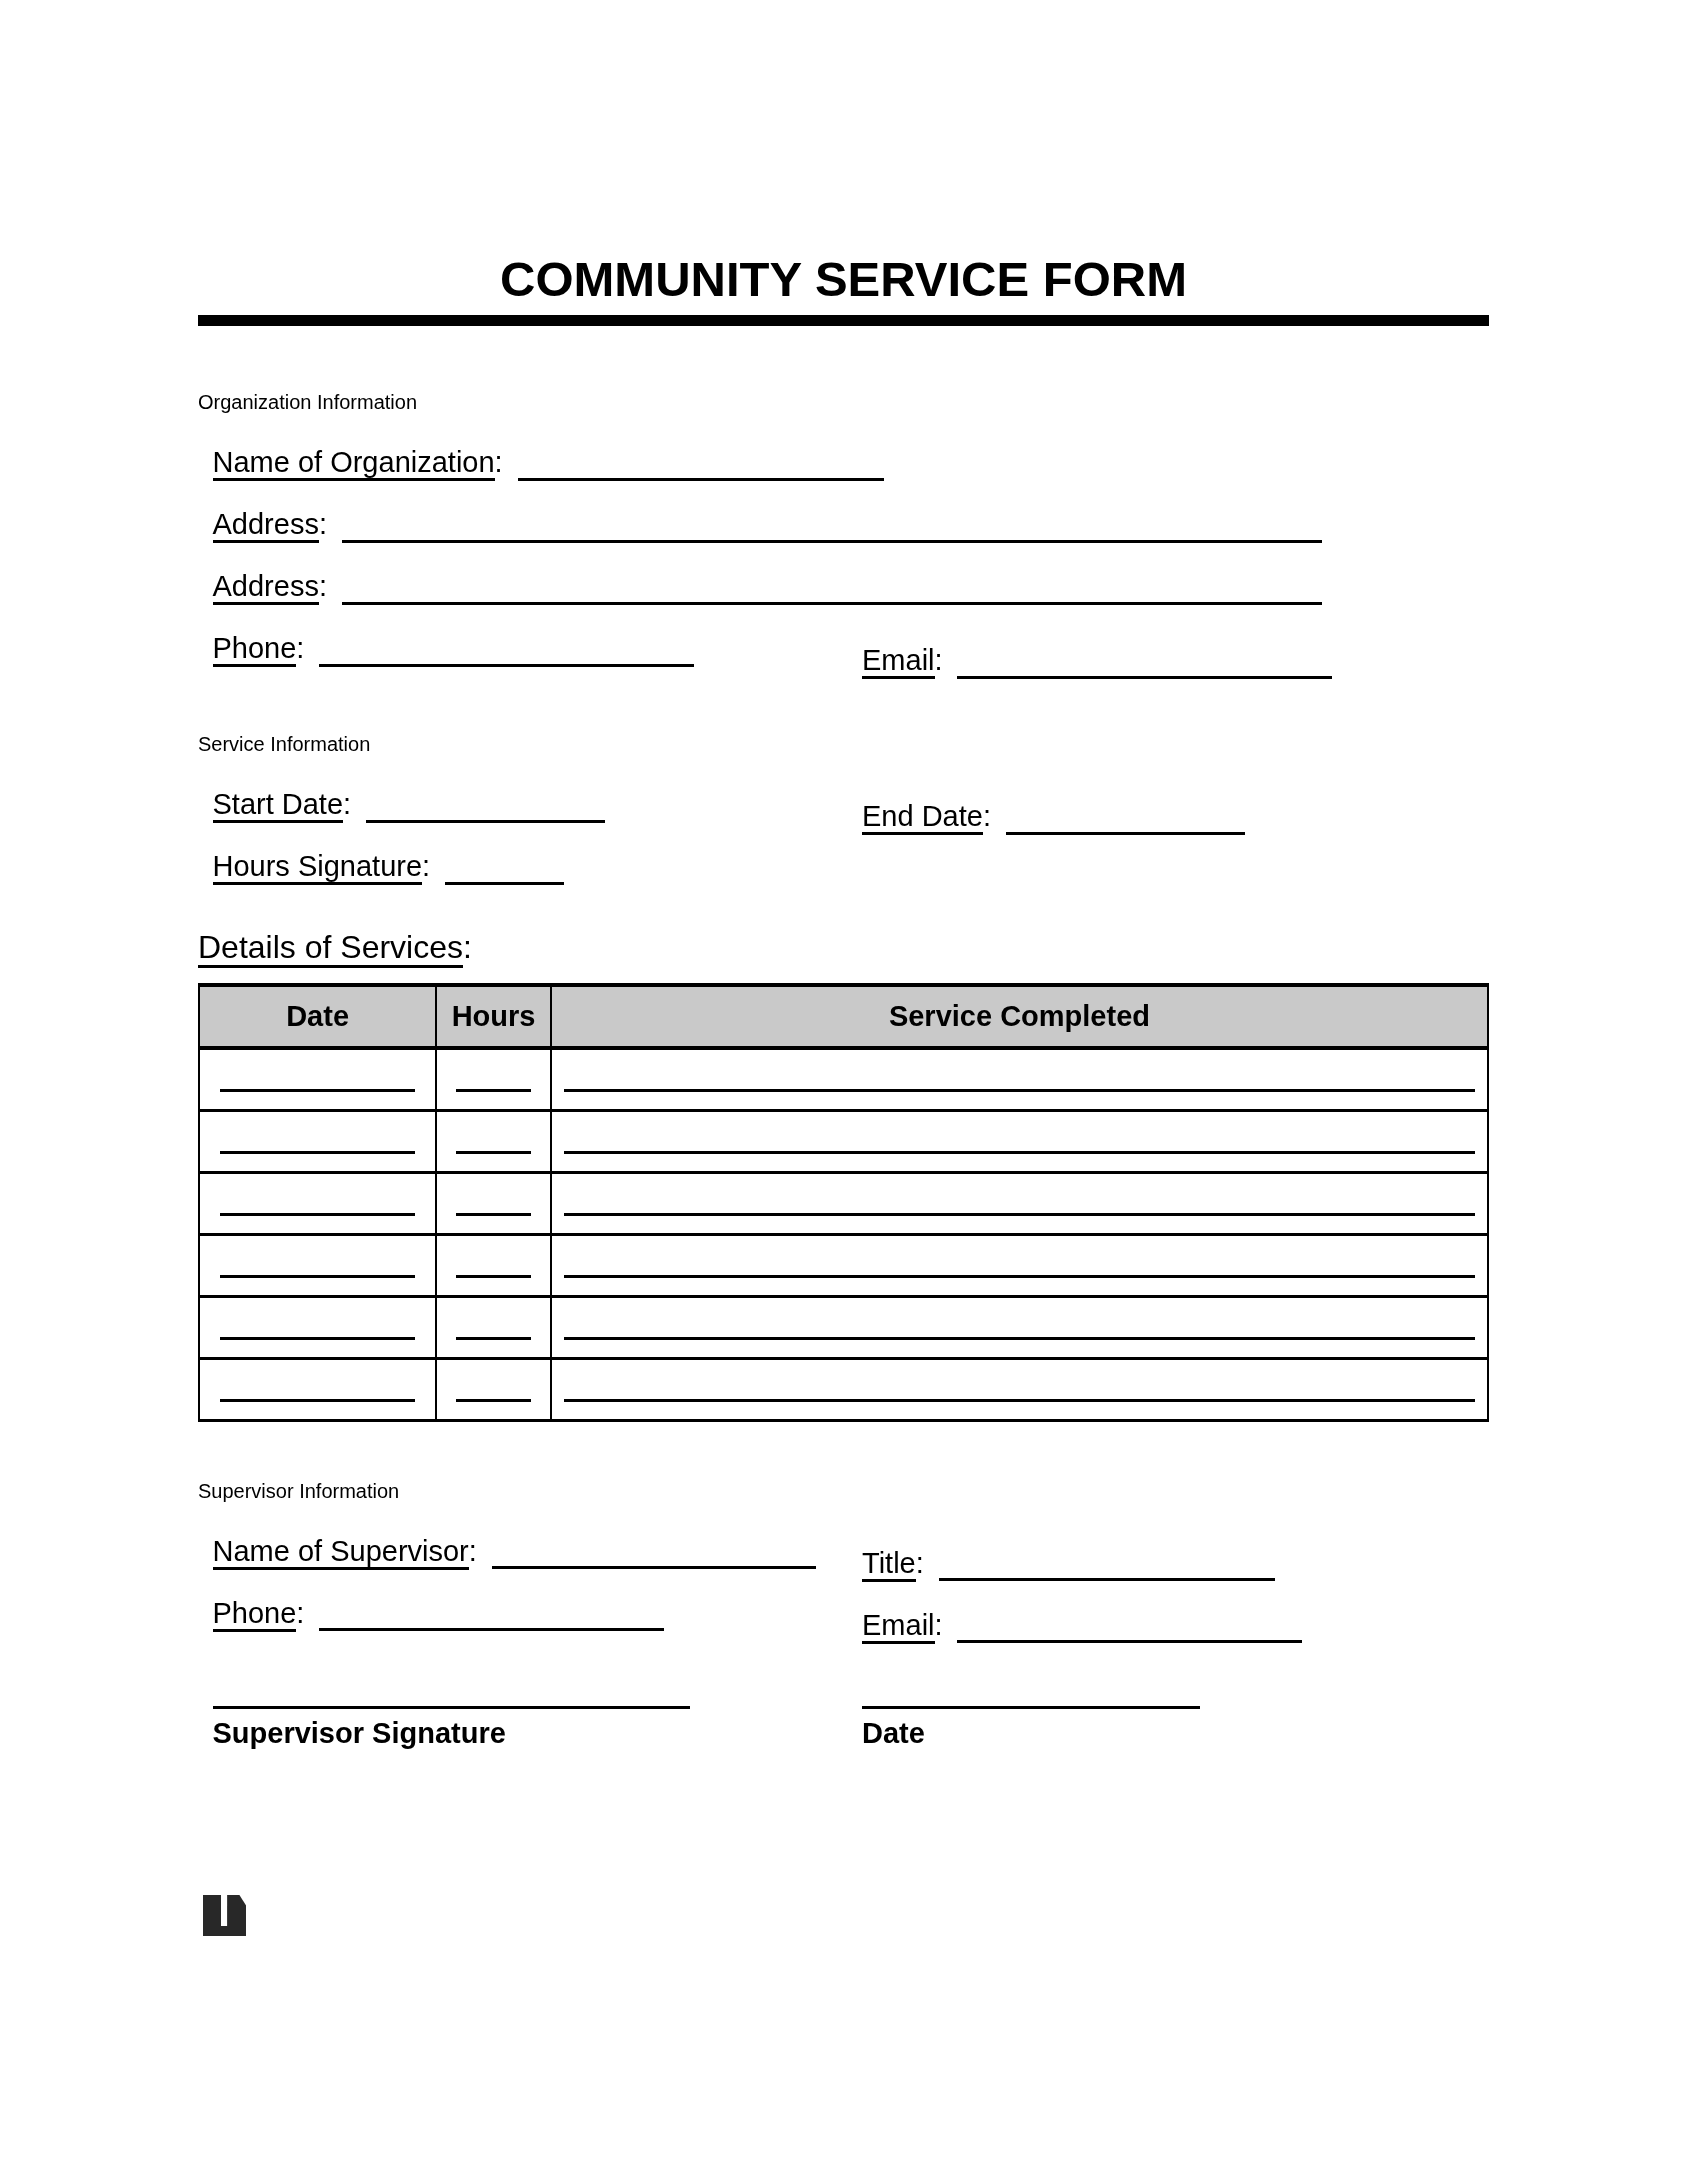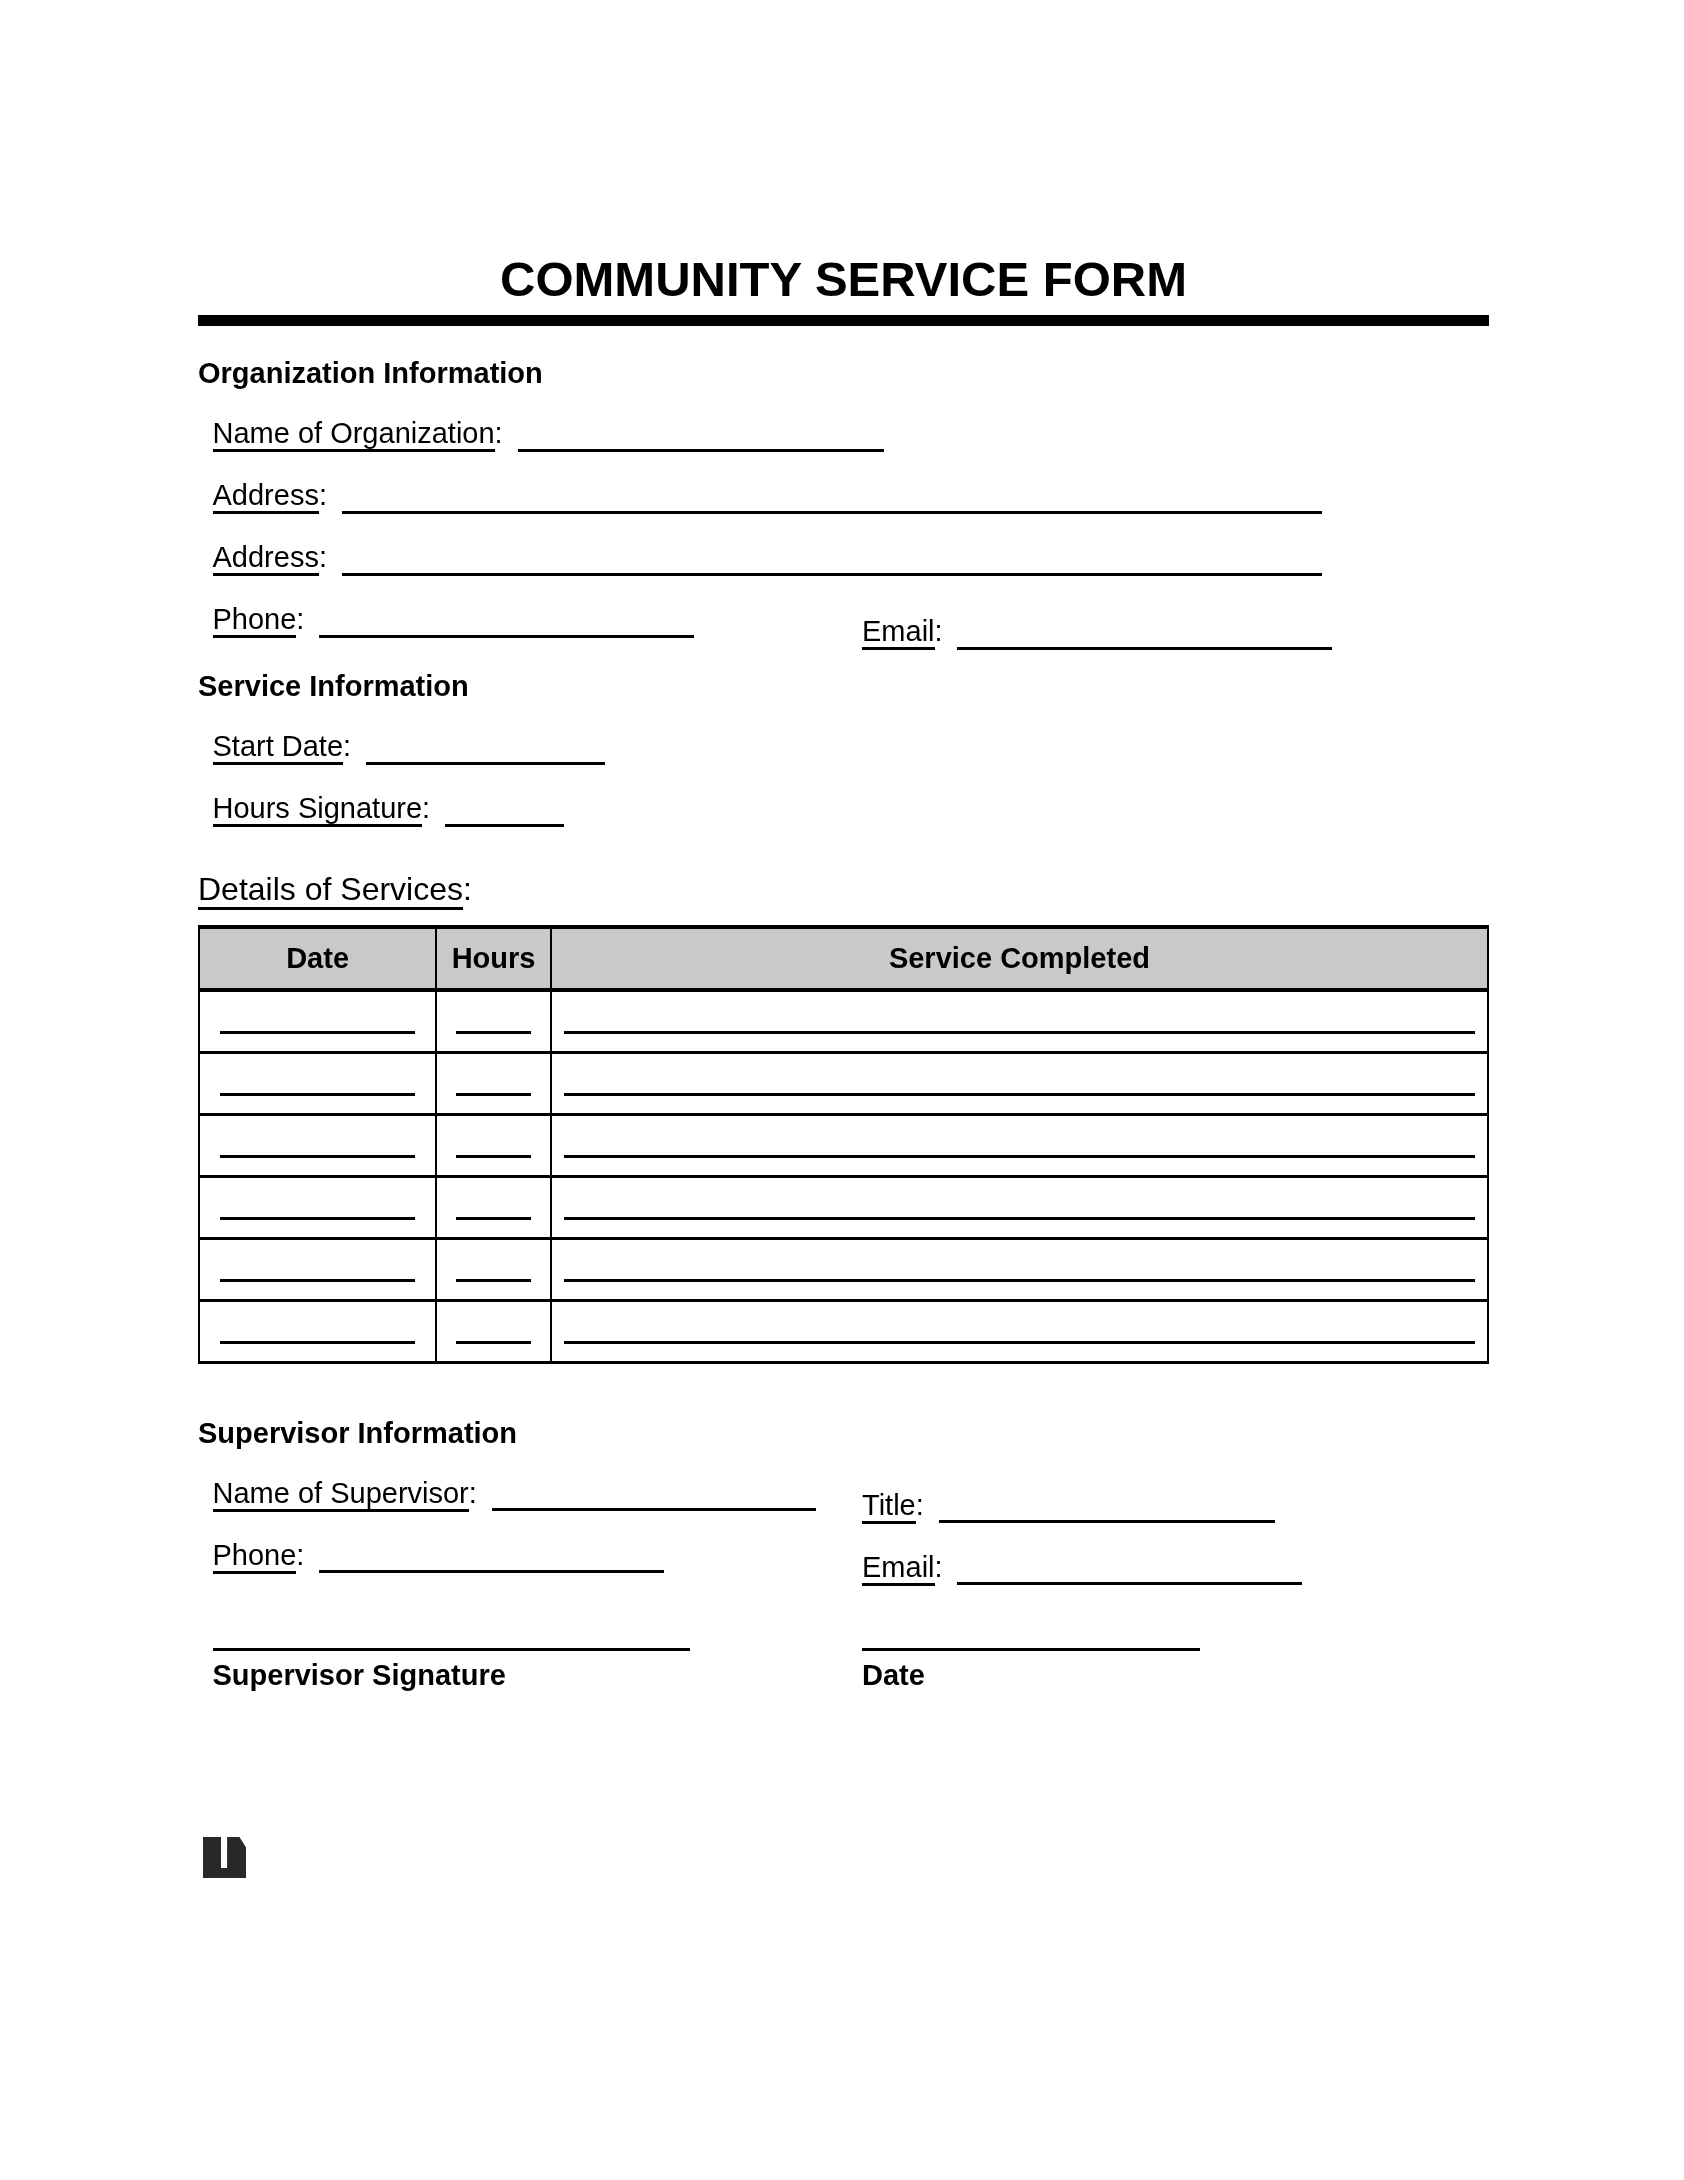--- a/index.html
+++ b/index.html
@@ -16,22 +16,22 @@
     text-align:center;
     font-size:49px; line-height:1.12; font-weight:bold;
     letter-spacing:0px;
   }
   .rule {
     margin:8.5px 196px 0 198px;
     height:11px; background:#000;
   }
   .content { padding:0 196px 0 198px; }
   h2.sec {
-    font-size:29px; line-height:36px; font-weight:bold;
-    margin:29px 0 0 0;
+    font-size:20px; line-height:36px; font-weight:normal;
+    margin:58px 0 0 0;
   }
   .frow {
     position:relative;
     margin-top:23px;
     font-size:29px; line-height:39px;
     padding-left:14.5px;
     white-space:nowrap;
   }
   .f2 { position:absolute; left:664px; top:12px; white-space:nowrap; }
   .u { border-bottom:3.4px solid #000; }
@@ -107,20 +107,24 @@
       <span class="f2">
         <span class="u">Email</span><span>:</span>
         <span class="blank w440"></span>
       </span>
     </div>
 
     <h2 class="sec">Service Information</h2>
     <div class="frow">
       <span class="u">Start Date</span><span>:</span>
       <span class="blank w280"></span>
+      <span class="f2">
+        <span class="u">End Date</span><span>:</span>
+        <span class="blank w280"></span>
+      </span>
     </div>
     <div class="frow">
       <span class="u">Hours Signature</span><span>:</span>
       <span class="blank w140"></span>
     </div>
 
     <div class="details-label">
       <span class="u">Details of Services</span><span>:</span>
     </div>
 

